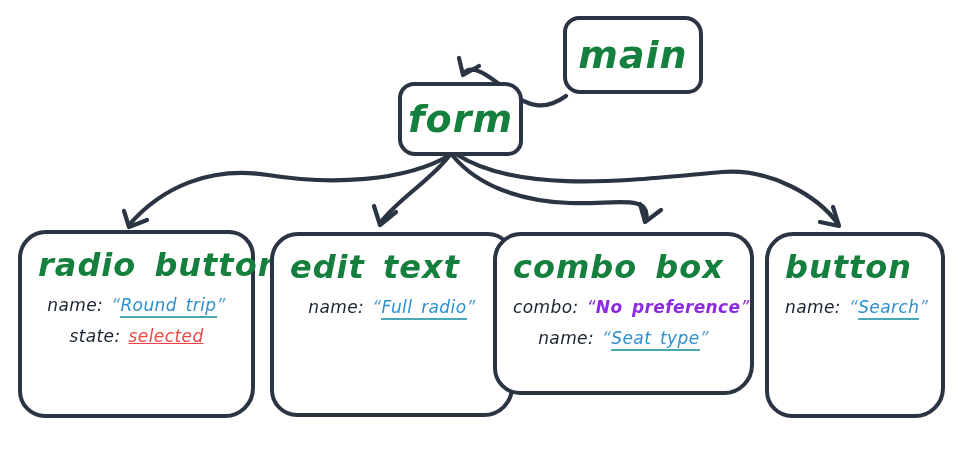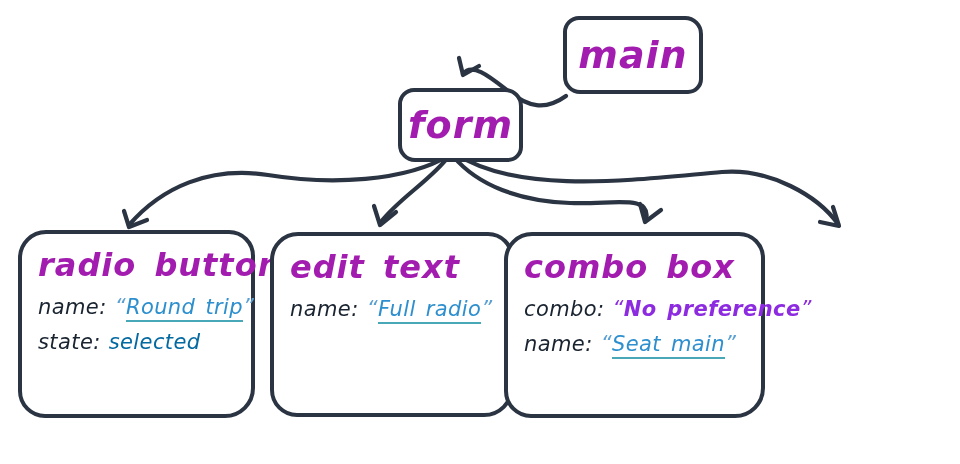--- a/index.html
+++ b/index.html
@@ -41,49 +41,50 @@
     align-items: center;
     justify-content: center;
   }
   .node.child {
     border-radius: 28px 26px 30px 27px;
     padding: 12px 16px 10px 16px;
   }
   .role-title {
     font-style: italic;
     font-weight: bold;
-    color: #a21caf;
+    color: #15803d;
     letter-spacing: 1px;
     word-spacing: 6px;
     white-space: nowrap;
   }
   .node.small .role-title { font-size: 38px; }
   .node.child .role-title { font-size: 32px; line-height: 1.2; margin-bottom: 8px; }
   .row {
     font-style: italic;
-    font-size: 21px;
+    font-size: 17px;
     letter-spacing: 0.4px;
     word-spacing: 3px;
     margin-top: 11px;
     white-space: nowrap;
     color: #1a2430;
+    text-align: center;
   }
   .lbl { color: #1a2430; margin-right: 8px; }
   .q-blue { color: #5aa0d4; }
   .q-purple { color: #8d2be0; }
   .val-name {
     color: #2d8fce;
     border-bottom: 2.5px solid #49a8b8;
     padding-bottom: 1px;
   }
   .val-value {
     color: #8d2be0;
     font-weight: bold;
   }
-  .val-state { color: #0369a1; }
+  .val-state { color: #ef4444; text-decoration: underline; }
 </style>
 </head>
 <body>
 
 <div class="canvas">
 
   <svg class="edges" viewBox="0 0 960 464" xmlns="http://www.w3.org/2000/svg">
 
     <path d="M566 96 C545 111 528 107 508 91 C490 77 472 62 463 74"></path>
     <path d="M459 58 L463 75 L479 66"></path>
@@ -98,45 +99,51 @@
     <path d="M640 204 L645 222 L661 210"></path>
 
     <path d="M456 154 C520 196 640 179 722 172 C770 168 818 196 838 224"></path>
     <path d="M833 207 L839 226 L820 222"></path>
   </svg>
 
   <div class="node small" style="left:563px; top:16px; width:140px; height:78px;">
     <span class="role-title">main</span>
   </div>
 
-  <div class="node small" style="left:398px; top:88px; width:125px; height:74px;">
+  <div class="node small" style="left:398px; top:82px; width:125px; height:74px;">
     <span class="role-title">form</span>
   </div>
 
   <div class="node child" style="left:18px; top:230px; width:237px; height:188px;">
     <div class="role-title">radio button</div>
     <div class="row">
       <span class="lbl">name:</span><span class="q-blue">“</span><span class="val-name">Round trip</span><span class="q-blue">”</span>
     </div>
     <div class="row">
       <span class="lbl">state:</span><span class="val-state">selected</span>
     </div>
   </div>
 
   <div class="node child" style="left:270px; top:232px; width:244px; height:185px;">
     <div class="role-title">edit text</div>
     <div class="row">
       <span class="lbl">name:</span><span class="q-blue">“</span><span class="val-name">Full radio</span><span class="q-blue">”</span>
     </div>
   </div>
 
-  <div class="node child" style="left:504px; top:232px; width:261px; height:186px;">
+  <div class="node child" style="left:493px; top:232px; width:261px; height:163px;">
     <div class="role-title">combo box</div>
     <div class="row">
       <span class="lbl">combo:</span><span class="q-purple">“</span><span class="val-value">No preference</span><span class="q-purple">”</span>
     </div>
     <div class="row">
-      <span class="lbl">name:</span><span class="q-blue">“</span><span class="val-name">Seat main</span><span class="q-blue">”</span>
+      <span class="lbl">name:</span><span class="q-blue">“</span><span class="val-name">Seat type</span><span class="q-blue">”</span>
     </div>
   </div>
 
+  <div class="node child" style="left:765px; top:232px; width:180px; height:186px;">
+    <div class="role-title">button</div>
+    <div class="row">
+      <span class="lbl">name:</span><span class="q-blue">“</span><span class="val-name">Search</span><span class="q-blue">”</span>
+    </div>
+  </div>
 
 </div>
 
 </body></html>

